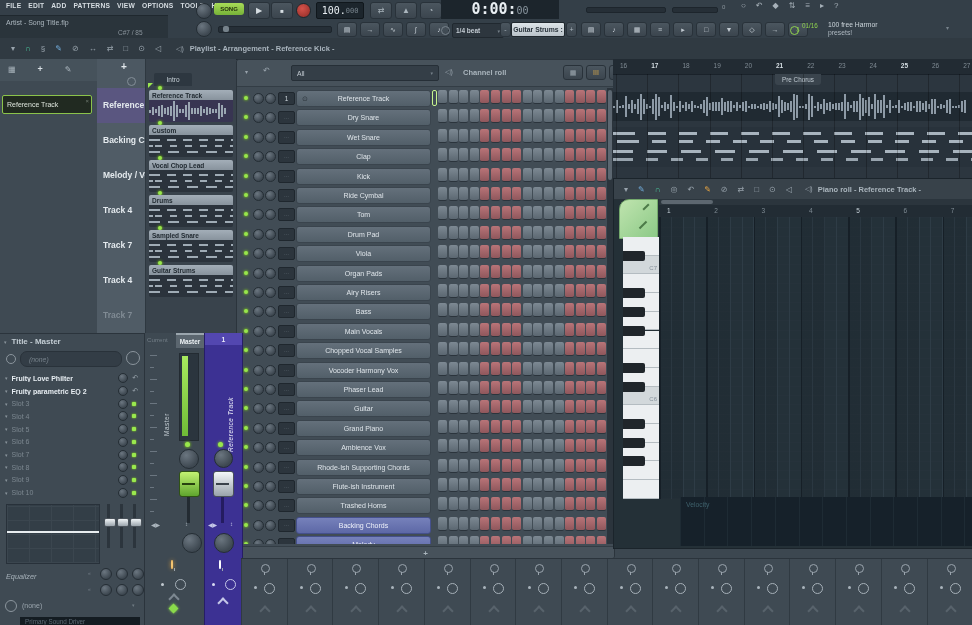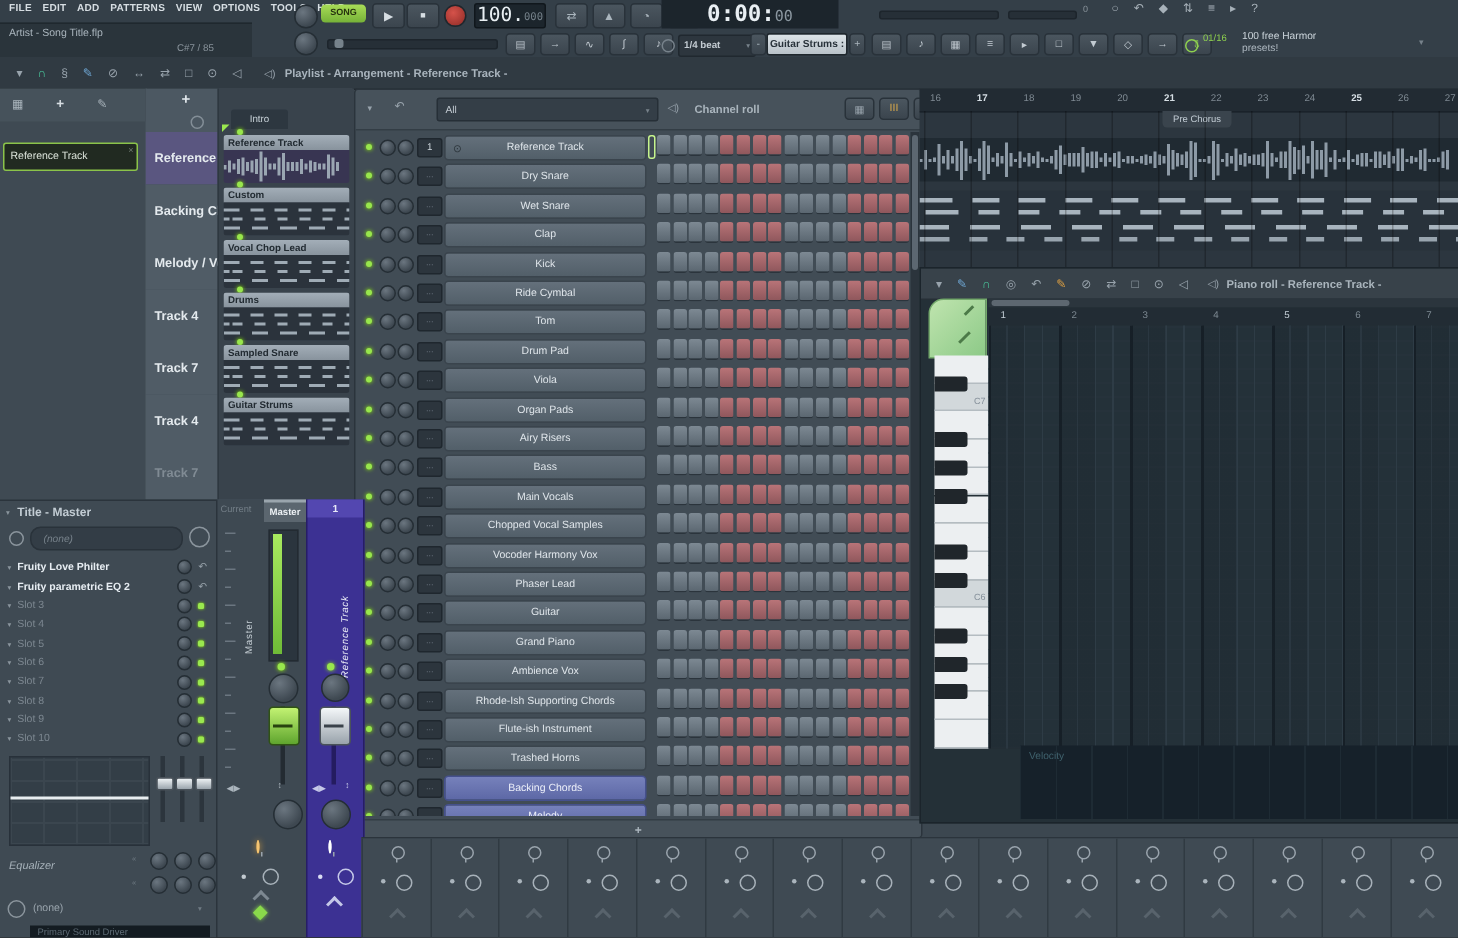--- a/index.html
+++ b/index.html
@@ -82,21 +82,21 @@
       <div class="abs" style="left:118px;top:13px;font-size:6.5px;color:#89939b;">C#7 / 85</div>
     </div>
     <div class="abs knob" style="left:196px;top:3px;width:14px;height:14px;"></div>
     <div class="abs" style="left:214px;top:3px;width:30px;height:12px;border-radius:3px;background:linear-gradient(#a8dc57,#76b238);
                 color:#26320f;font-size:6px;font-weight:bold;display:flex;align-items:center;justify-content:center;">SONG</div>
     <div class="abs tbtn" style="left:248px;top:2px;color:#d7dee3;">▶</div>
     <div class="abs tbtn" style="left:271px;top:2px;color:#d7dee3;font-size:6px;">■</div>
     <div class="abs" style="left:296px;top:3px;width:13px;height:13px;border-radius:50%;background:radial-gradient(circle at 40% 35%,#d5524a,#8e2b26);border:1px solid #1f272d;"></div>
     <div class="abs" style="left:316px;top:2px;width:46px;height:15px;background:#1c252c;border:1px solid #10171c;border-radius:2px;
                 display:flex;align-items:center;justify-content:center;font-family:'DejaVu Sans Mono',monospace;">
-      <span style="color:#e9eff3;font-size:13px;">100.</span>
+      <span style="color:#e9eff3;font-size:10px;">100.</span>
         <span style="color:#76828b;font-size:7px;">000</span>
     </div>
     <div class="abs" id="t-icons1" style="left:370px;top:2px;display:flex;">
         <span class="tbtn " style="color: rgb(170, 181, 189);">⇄</span>
         <span class="tbtn " style="color: rgb(170, 181, 189);">▲</span>
         <span class="tbtn " style="color: rgb(170, 181, 189);">◔</span>
         <span class="tbtn " style="color: rgb(58, 47, 28); background: rgb(221, 156, 63);">▤</span>
       </div>
     <div class="abs" style="left:441px;top:0;width:118px;height:19px;background:#1c252c;display:flex;align-items:baseline;justify-content:center;
                 font-family:'DejaVu Sans Mono',monospace;">
@@ -167,21 +167,21 @@
         <span class="ic" style="color: rgb(152, 163, 172); font-size: 8px; margin: 0px 5px;">§</span>
         <span class="ic" style="color: rgb(111, 168, 214); font-size: 8px; margin: 0px 5px;">✎</span>
         <span class="ic" style="color: rgb(152, 163, 172); font-size: 8px; margin: 0px 5px;">⊘</span>
         <span class="ic" style="color: rgb(152, 163, 172); font-size: 8px; margin: 0px 5px;">↔</span>
         <span class="ic" style="color: rgb(152, 163, 172); font-size: 8px; margin: 0px 5px;">⇄</span>
         <span class="ic" style="color: rgb(152, 163, 172); font-size: 8px; margin: 0px 5px;">□</span>
         <span class="ic" style="color: rgb(152, 163, 172); font-size: 8px; margin: 0px 5px;">⊙</span>
         <span class="ic" style="color: rgb(152, 163, 172); font-size: 8px; margin: 0px 5px;">◁</span>
       </div>
     <span class="ic" style="font-size:7px;color:#98a3ac;margin:0 6px 0 10px;">◁)</span>
-    <span id="nav-title" style="font-size:7.5px;color:#a9b4bd;font-weight:bold;">Playlist - Arrangement - Reference Track -</span>
+    <span id="nav-title" style="font-size:7.5px;color:#a9b4bd;font-weight:bold;">Playlist - Arrangement - Reference Kick -</span>
   </div>
 
   <div class="abs" style="left:0;top:59px;width:97px;height:274px;background:#46525b;border-right:1px solid #333d45;">
     <div class="abs" style="left:0;top:0;width:97px;height:20px;display:flex;align-items:center;">
       <span class="ic" style="margin-left:8px;font-size:8px;color:#aab5bd;">▦</span>
       <span class="ic" style="margin-left:22px;font-size:9px;color:#d7dee3;font-weight:bold;">+</span>
       <span class="ic" style="margin-left:22px;font-size:8px;color:#aab5bd;">✎</span>
     </div>
     <div class="abs" style="left:0;top:22px;width:97px;height:252px;background:#3f4a53;">
       <div class="abs" style="left:2px;top:14px;width:88px;height:17px;background:#212a21;border:1px solid #8bc34a;border-radius:2px;

